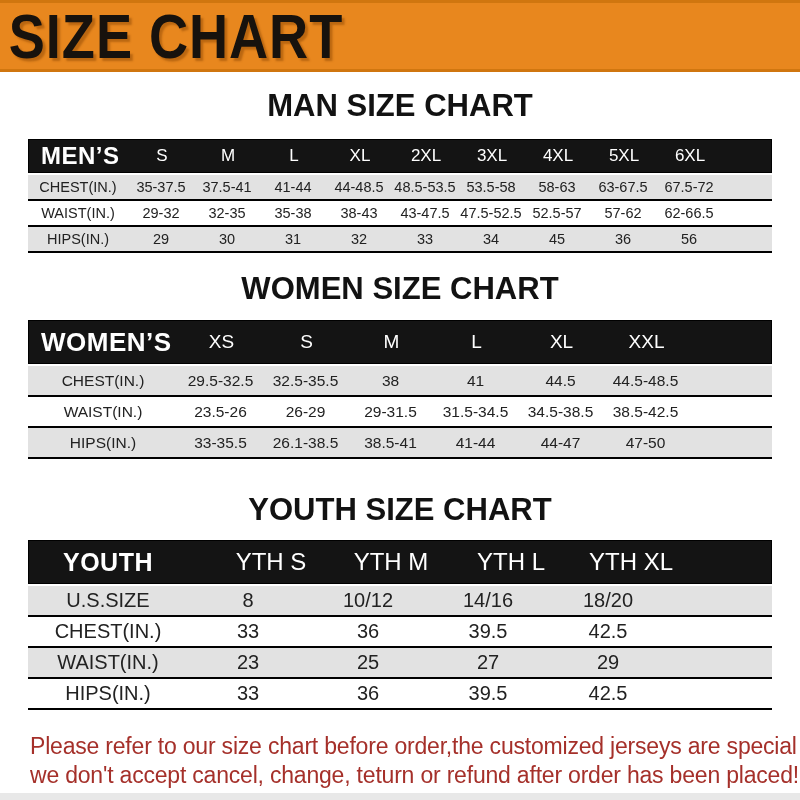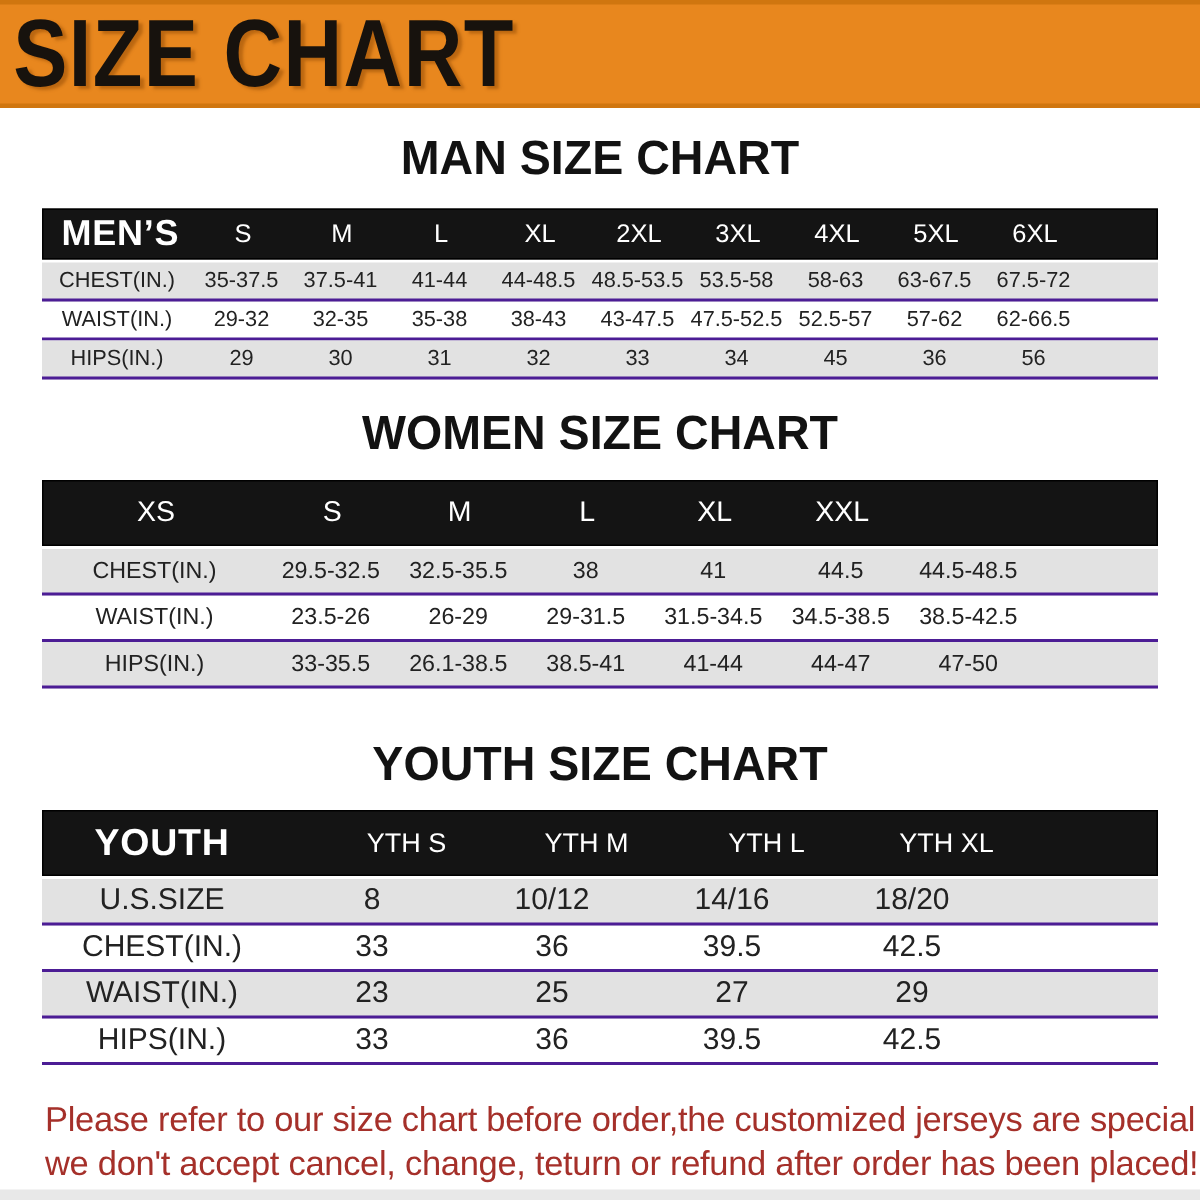--- a/index.html
+++ b/index.html
@@ -38,25 +38,25 @@
   .sec-men  .bar{grid-template-columns:100px repeat(9,66px);height:34px;}
   .sec-women .bar{grid-template-columns:150px repeat(6,85px);height:44px;}
   .sec-youth .bar{grid-template-columns:160px repeat(4,120px);height:44px;padding-left:22px;}
   .bar-label{font-weight:bold;padding-left:12px;letter-spacing:.5px;white-space:nowrap;}
   .sec-men  .bar-label{font-size:24px;}
   .sec-women .bar-label{font-size:26px;}
   .sec-youth .bar-label{font-size:25px;}
   .bar-col{text-align:center;font-weight:400;}
   .sec-men  .bar-col{font-size:17px;}
   .sec-women .bar-col{font-size:19px;}
-  .sec-youth .bar-col{font-size:18px;}
+  .sec-youth .bar-col{font-size:24px;}
   .tbody{margin-top:2px;}
   .trow{
     display:grid;align-items:center;color:#222;
-    border-bottom:2px solid #4c1d95;box-sizing:content-box;
+    border-bottom:2px solid #000000;box-sizing:content-box;
   }
   .sec-men  .trow{grid-template-columns:100px repeat(9,66px);height:24px;font-size:14.5px;}
   .sec-women .trow{grid-template-columns:150px repeat(6,85px);height:29px;font-size:15.5px;}
   .sec-youth .trow{grid-template-columns:160px repeat(4,120px);height:29px;font-size:20px;}
   .trow.stripe{background:var(--stripe,#E2E2E2);}
   .row-label,.cell{text-align:center;white-space:nowrap;}
   
   .disclaimer{
     margin:22px 0 0 30px;color:var(--red,#A5302A);
     font-size:23px;line-height:29px;letter-spacing:-.2px;white-space:nowrap;
@@ -125,20 +125,21 @@
             <div class="cell">56</div>
           </div>
         </div>
     </div>
   </section>
 
   <section class="sec sec-women">
     <h2 class="sec-heading">WOMEN SIZE CHART</h2>
     <div class="size-table">
       <div class="bar">
+        <div class="bar-label">WOMEN’S</div>
       <div class="bar-col">XS</div>
           <div class="bar-col">S</div>
           <div class="bar-col">M</div>
           <div class="bar-col">L</div>
           <div class="bar-col">XL</div>
           <div class="bar-col">XXL</div>
         </div>
       <div class="tbody">
           <div class="trow stripe">
             <div class="row-label">CHEST(IN.)</div>

